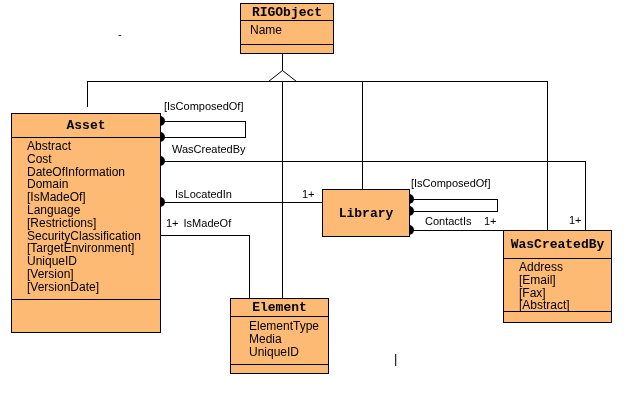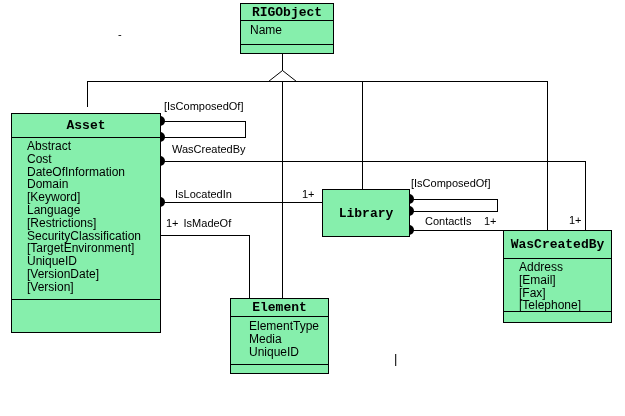--- a/index.html
+++ b/index.html
@@ -2,21 +2,21 @@
 <html><head>
 <meta charset="utf-8">
 <style>
   html,body{margin:0;padding:0;background:#fff;}
   .canvas{position:relative;width:625px;height:416px;background:#ffffff;
           font-family:"Liberation Sans",sans-serif;color:#000;overflow:hidden;}
   .hline{position:absolute;height:1px;background:#000;}
   .vline{position:absolute;width:1px;background:#000;}
   .dot{position:absolute;width:10px;height:10px;border-radius:50%;background:#000;}
   .lbl{position:absolute;font-size:11px;line-height:12px;white-space:nowrap;}
-  .cls{position:absolute;border:1px solid #000;background:#86efac;box-sizing:border-box;
+  .cls{position:absolute;border:1px solid #000;background:#fdba74;box-sizing:border-box;
        display:flex;flex-direction:column;}
   .cls-title{font-family:"Liberation Mono",monospace;font-weight:bold;font-size:13px;
        display:flex;align-items:center;justify-content:center;
        border-bottom:1px solid #000;box-sizing:border-box;flex:0 0 auto;}
   .cls.single .cls-title{border-bottom:none;flex:1 1 auto;}
   .cls-attrs{border-bottom:1px solid #000;box-sizing:border-box;flex:0 0 auto;
        font-size:12px;line-height:12.8px;overflow:hidden;}
   .cls-empty{flex:1 1 auto;}
   .tri{position:absolute;}
   .mul{display:inline-block;}
@@ -80,43 +80,43 @@
     <div class="cls-empty"></div>
   </div>
 
   <div class="cls" style="left:11px;top:113px;width:150px;height:220px">
     <div class="cls-title" style="height:24px">Asset</div>
     <div class="cls-attrs" style="height:162px;padding:2px 2px 0 15px">
         <div>Abstract</div>
         <div>Cost</div>
         <div>DateOfInformation</div>
         <div>Domain</div>
-        <div>[Keyword]</div>
+        <div>[IsMadeOf]</div>
         <div>Language</div>
         <div>[Restrictions]</div>
         <div>SecurityClassification</div>
         <div>[TargetEnvironment]</div>
         <div>UniqueID</div>
+        <div>[Version]</div>
         <div>[VersionDate]</div>
-        <div>[Version]</div>
       </div>
     <div class="cls-empty"></div>
   </div>
 
   <div class="cls single" style="left:322px;top:189px;width:88px;height:48px">
     <div class="cls-title">Library</div>
   </div>
 
   <div class="cls" style="left:503px;top:230px;width:109px;height:93px">
     <div class="cls-title" style="height:28px">WasCreatedBy</div>
     <div class="cls-attrs" style="height:53px;padding:2px 2px 16px 15px">
         <div>Address</div>
         <div>[Email]</div>
         <div>[Fax]</div>
-        <div>[Telephone]</div>
+        <div>[Abstract]</div>
       </div>
     <div class="cls-empty"></div>
   </div>
 
   <div class="cls" style="left:230px;top:298px;width:99px;height:76px">
     <div class="cls-title" style="height:18px">Element</div>
     <div class="cls-attrs" style="height:48px;padding:3px 2px 0 18px">
         <div>ElementType</div>
         <div>Media</div>
         <div>UniqueID</div>

